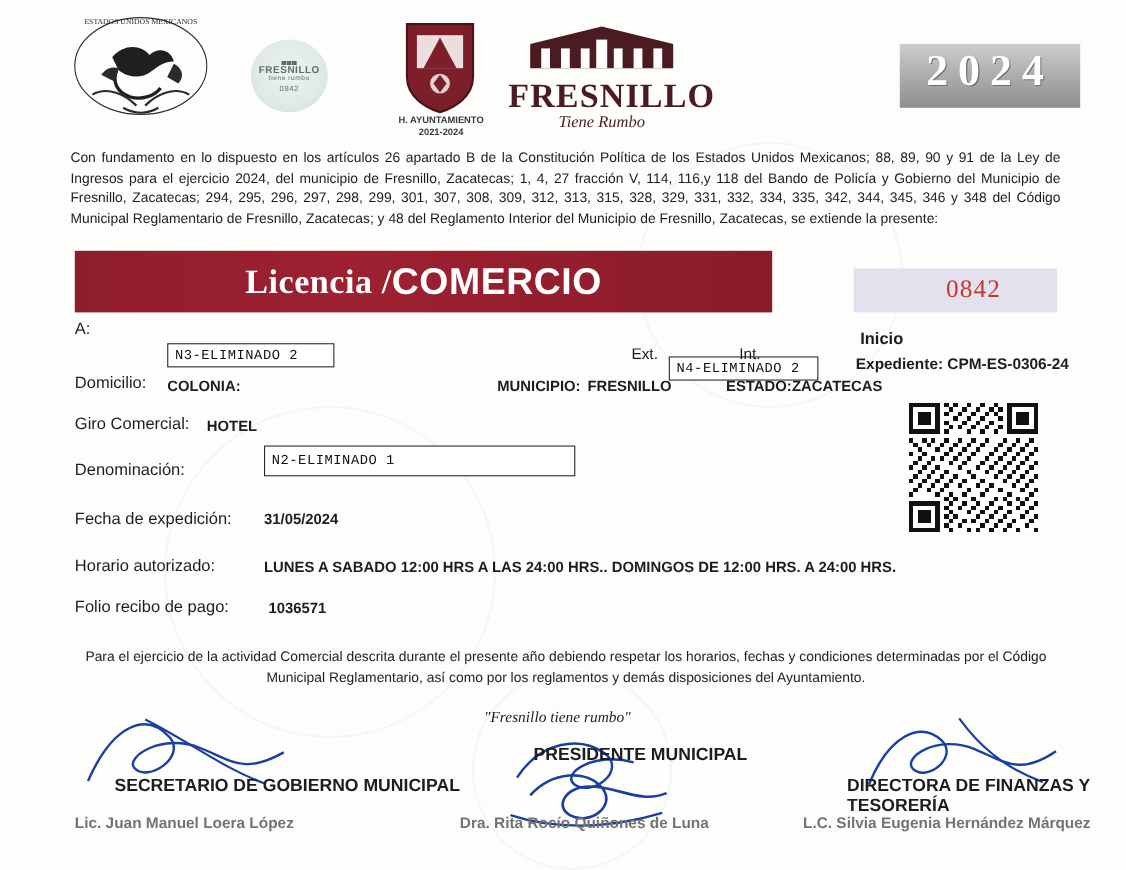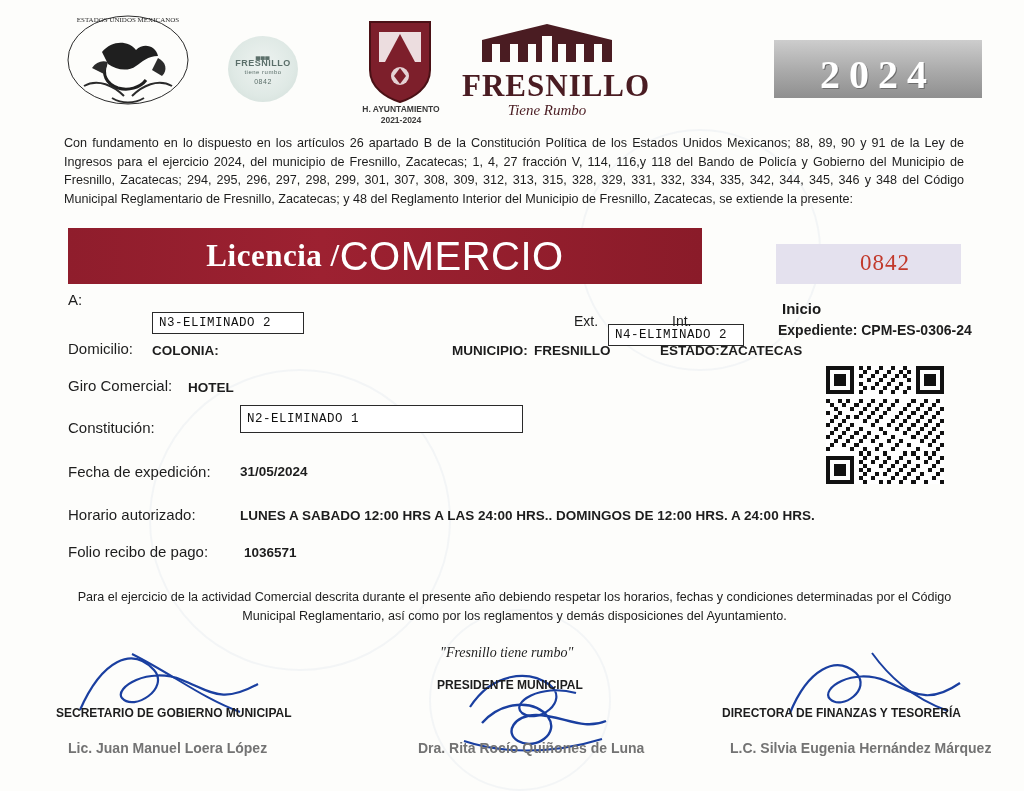--- a/index.html
+++ b/index.html
@@ -83,24 +83,24 @@
   .brand .btag {
     font-family: "Liberation Serif", serif;
     font-style: italic;
     font-size: 15px;
     color: #4a1c22;
     margin-top: 1px;
   }
   .year-box {
     position: absolute;
     right: 42px; top: 40px;
-    width: 208px; height: 58px;
+    width: 164px; height: 58px;
     background: linear-gradient(180deg,#cdcdcd 0%, #a9a9a9 55%, #8f8f8f 100%);
     display: flex;
-    align-items: flex-end;
+    align-items: flex-start;
     justify-content: center;
   }
   .year-box span {
     font-family: "Liberation Serif", serif;
     font-size: 40px;
     font-weight: bold;
     letter-spacing: 9px;
     color: #ffffff;
     text-shadow: 1px 1px 0 #6d6d6d;
   }
@@ -128,22 +128,22 @@
     color: #fff;
   }
   .banner .t1 {
     font-family: "Liberation Serif", serif;
     font-size: 31px;
     font-weight: bold;
     letter-spacing: .5px;
   }
   .banner .t2 {
     font-family: "Liberation Sans", sans-serif;
-    font-size: 40px;
-    font-weight: normal;
+    font-size: 34px;
+    font-weight: bold;
     letter-spacing: .5px;
   }
 
   
   .folio-label {
     position: absolute;
     left: 782px; top: 232px;
     font-size: 15px;
     font-weight: bold;
     margin-top: 16px;
@@ -222,23 +222,24 @@
   .rumbo {
     position: absolute;
     left: 440px; top: 645px;
     font-family: "Liberation Serif", serif;
     font-style: italic;
     font-size: 14px;
     color: #1d1d1d;
   }
   .sig-title {
     position: absolute;
-    font-size: 12px;
+    font-size: 16px;
     font-weight: bold;
     color: #1d1d1d;
+    margin-left: 48px;
   }
   .sig-name {
     position: absolute;
     font-size: 14px;
     font-weight: bold;
     color: #737373;
   }
   .scribble { position: absolute; }
 
   .wm {
@@ -553,21 +554,21 @@
   <div class="lbl" style="left:68px; top:340px;">Domicilio:</div>
   <div class="val" style="left:152px; top:343px;">COLONIA:</div>
   <div class="val" style="left:452px; top:343px;">MUNICIPIO:</div>
   <div class="val" style="left:534px; top:343px;">FRESNILLO</div>
   <div class="val" style="left:660px; top:343px;">ESTADO:</div>
   <div class="val" style="left:720px; top:343px;">ZACATECAS</div>
 
   <div class="lbl" style="left:68px; top:377px;">Giro Comercial:</div>
   <div class="val" style="left:188px; top:380px;">HOTEL</div>
 
-  <div class="lbl" style="left:68px; top:419px;">Constitución:</div>
+  <div class="lbl" style="left:68px; top:419px;">Denominación:</div>
   <div class="redacted" style="left:240px; top:405px; width:283px; height:28px;">N2-ELIMINADO 1</div>
 
   <div class="lbl" style="left:68px; top:463px;">Fecha de expedición:</div>
   <div class="val" style="left:240px; top:464px;">31/05/2024</div>
 
   <div class="lbl" style="left:68px; top:506px;">Horario autorizado:</div>
   <div class="val" style="left:240px; top:508px;">LUNES A SABADO 12:00 HRS A LAS 24:00 HRS..  DOMINGOS DE 12:00 HRS. A 24:00 HRS.</div>
 
   <div class="lbl" style="left:68px; top:543px;">Folio recibo de pago:</div>
   <div class="val" style="left:244px; top:545px;">1036571</div>

